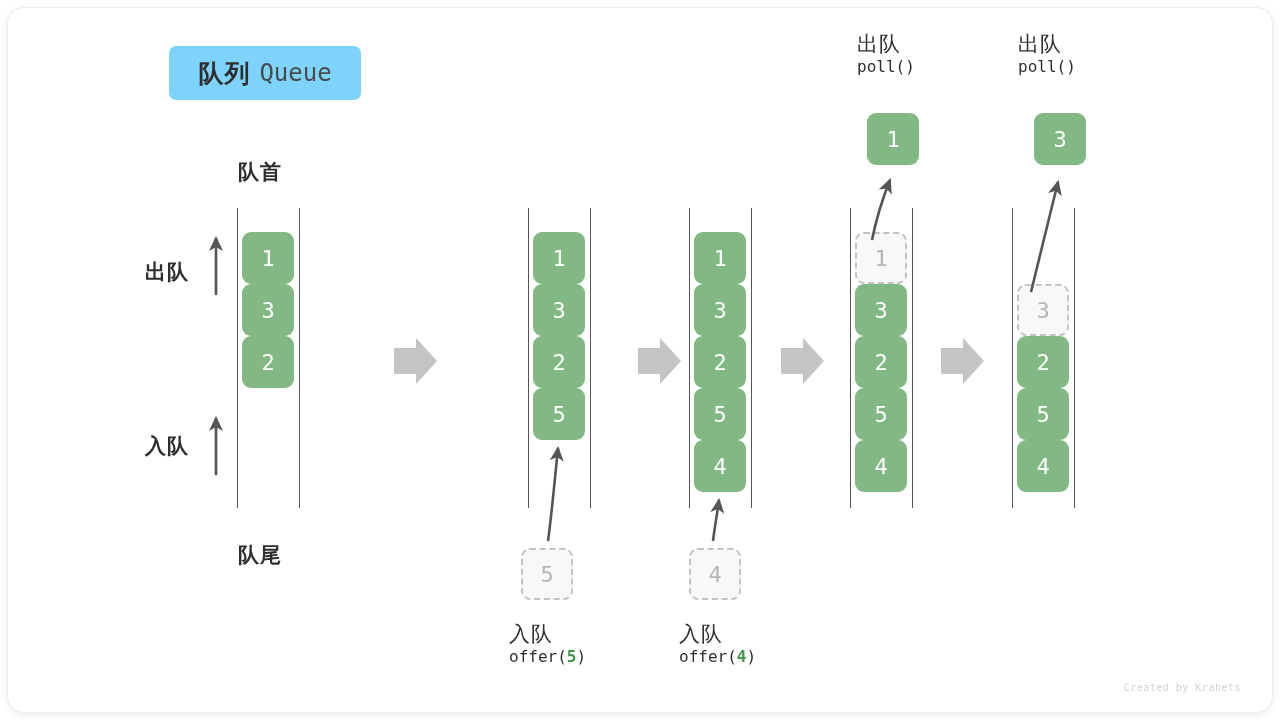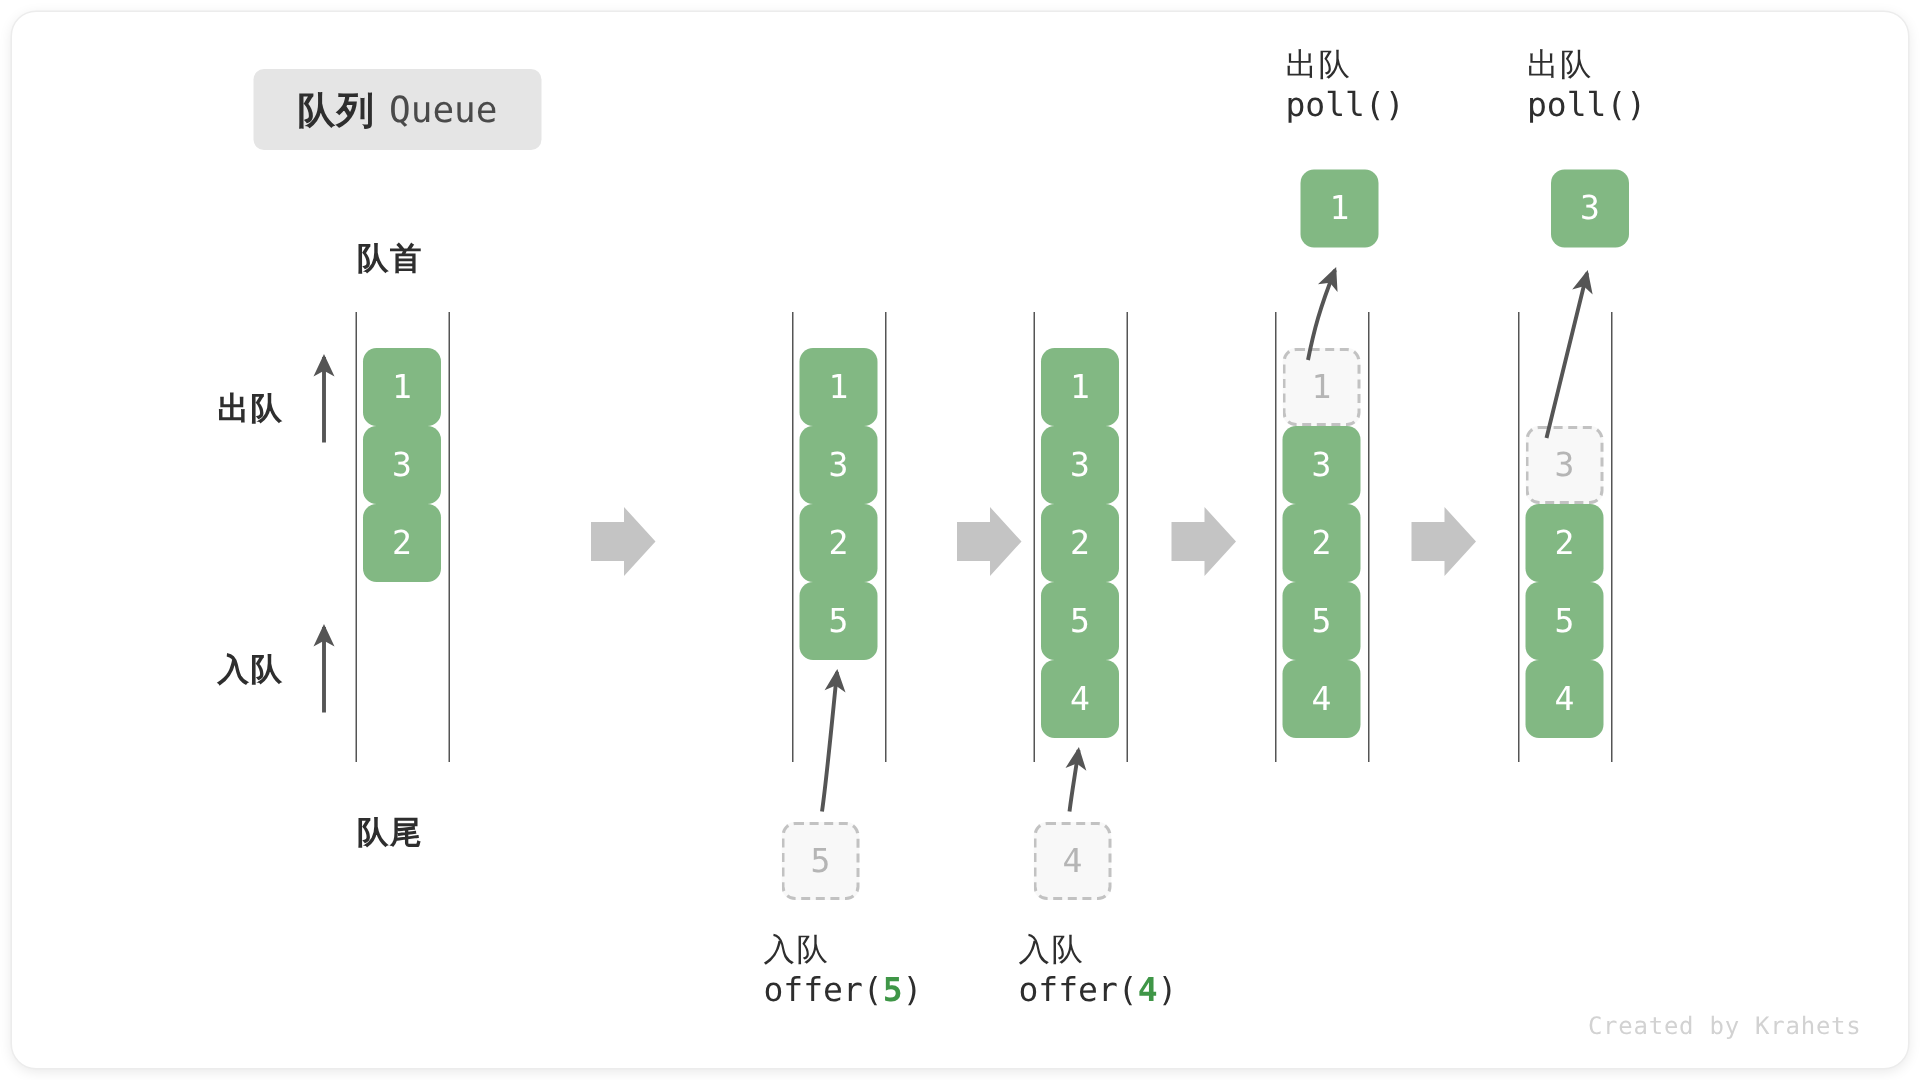--- a/index.html
+++ b/index.html
@@ -32,21 +32,21 @@
     box-sizing: border-box;
   }
 
   
   .title-badge {
     position: absolute;
     left: 169px;
     top: 46px;
     width: 192px;
     height: 54px;
-    background: #e5e5e5;
+    background: #7dd3fc;
     border-radius: 7px;
     display: flex;
     align-items: center;
     justify-content: center;
     gap: 9px;
   }
   .title-cn {
     font-family: "Liberation Sans", "DejaVu Sans", sans-serif;
     font-size: 25px;
     font-weight: bold;
@@ -152,32 +152,32 @@
   .op-caption .op-cn {
     display: block;
     font-family: "Liberation Sans", "DejaVu Sans", sans-serif;
     font-size: 21px;
     color: #2e2e2e;
     letter-spacing: 1px;
   }
   .op-caption .op-fn {
     display: block;
     font-family: "DejaVu Sans Mono", monospace;
-    font-size: 22px;
+    font-size: 16px;
     color: #2e2e2e;
   }
   .op-caption .op-arg { color: #3f9647; font-weight: bold; }
 
   
   .watermark {
     position: absolute;
     right: 39px;
     bottom: 27px;
     font-family: "DejaVu Sans Mono", monospace;
-    font-size: 16px;
+    font-size: 10px;
     color: #d2d2d2;
     letter-spacing: 0.5px;
   }
 
   svg.overlay {
     position: absolute;
     left: 0; top: 0;
     width: 1280px; height: 720px;
     pointer-events: none;
   }

